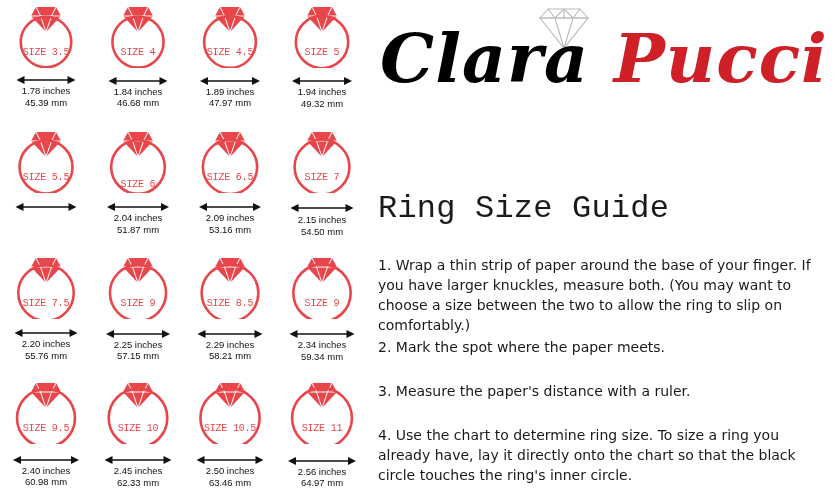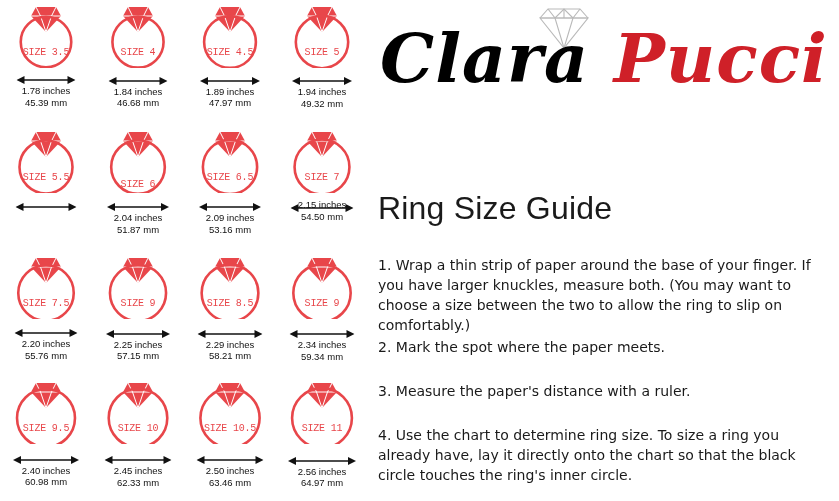--- a/index.html
+++ b/index.html
@@ -99,21 +99,21 @@
   }
   .logo-clara { color: #000; }
   .logo-pucci { color: #cf2028; }
 
   #guide-title {
     position: absolute;
     left: 10px;
     top: 190px;
     font-size: 32px;
     color: #1a1a1a;
-    font-family: Liberation Sans, sans-serif;
+    font-family: Liberation Mono, monospace;
     letter-spacing: 0.2px;
   }
   .step {
     position: absolute;
     left: 10px;
     width: 452px;
     font-size: 14px;
     line-height: 20px;
     color: #1a1a1a;
     font-family: "DejaVu Sans", sans-serif;
@@ -309,21 +309,21 @@
               <circle cx="36" cy="40" r="27.43" fill="none" stroke="#e8464a" stroke-width="2.6"></circle>
             </g>
           </svg>
         </div>
         <div class="size-label" style="top: 47px;">SIZE 7</div>
         <div class="arrow-row" style="width: 63px; top: 74.43px;"><svg width="63" height="12" viewBox="0 0 63 12">
             <line x1="6" y1="6" x2="57" y2="6" stroke="#111" stroke-width="1.6"></line>
             <path d="M0 6 L8 2 L8 10 Z" fill="#111"></path>
             <path d="M63 6 L55 2 L55 10 Z" fill="#111"></path>
           </svg></div>
-        <div class="measure" style="top: 74px;">
+        <div class="measure" style="top: 89px;">
           <div>2.15 inches</div>
           <div>54.50 mm</div>
         </div>
       </div>
       <div class="cell">
         <div class="ring-wrap">
           <svg class="ring-svg" width="72" height="66" viewBox="0 0 72 66">
             <g>
               <path d="M21 14 L36 30 L51 14 Z" fill="#e8464a"></path>
               <path d="M21 14 L26 5 L46 5 L51 14 Z" fill="#e8464a"></path>

